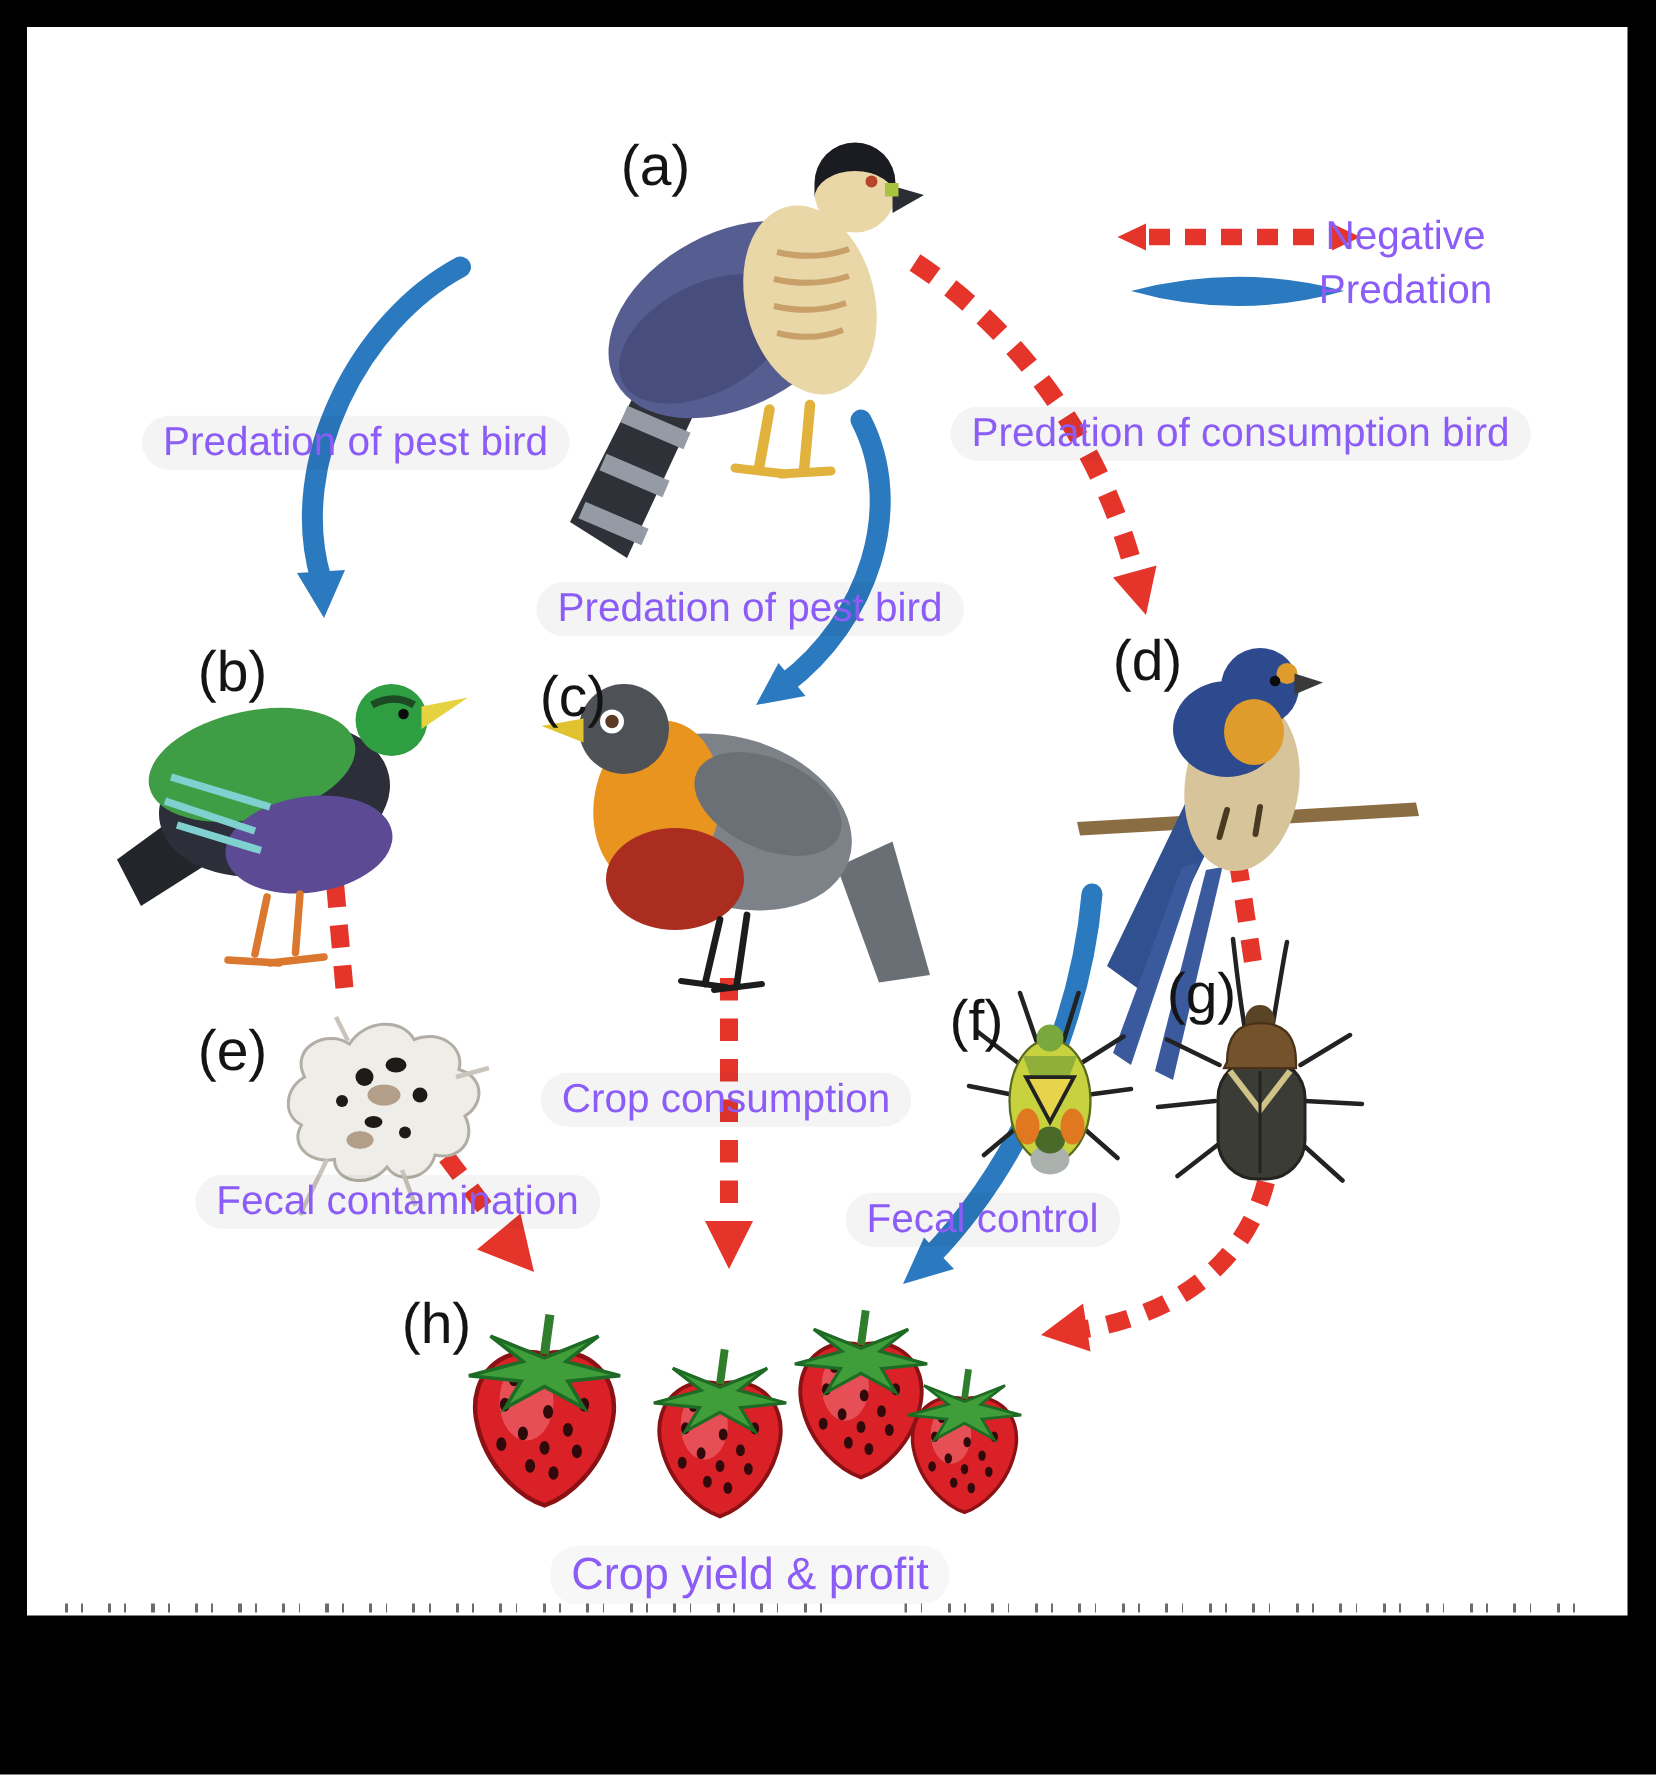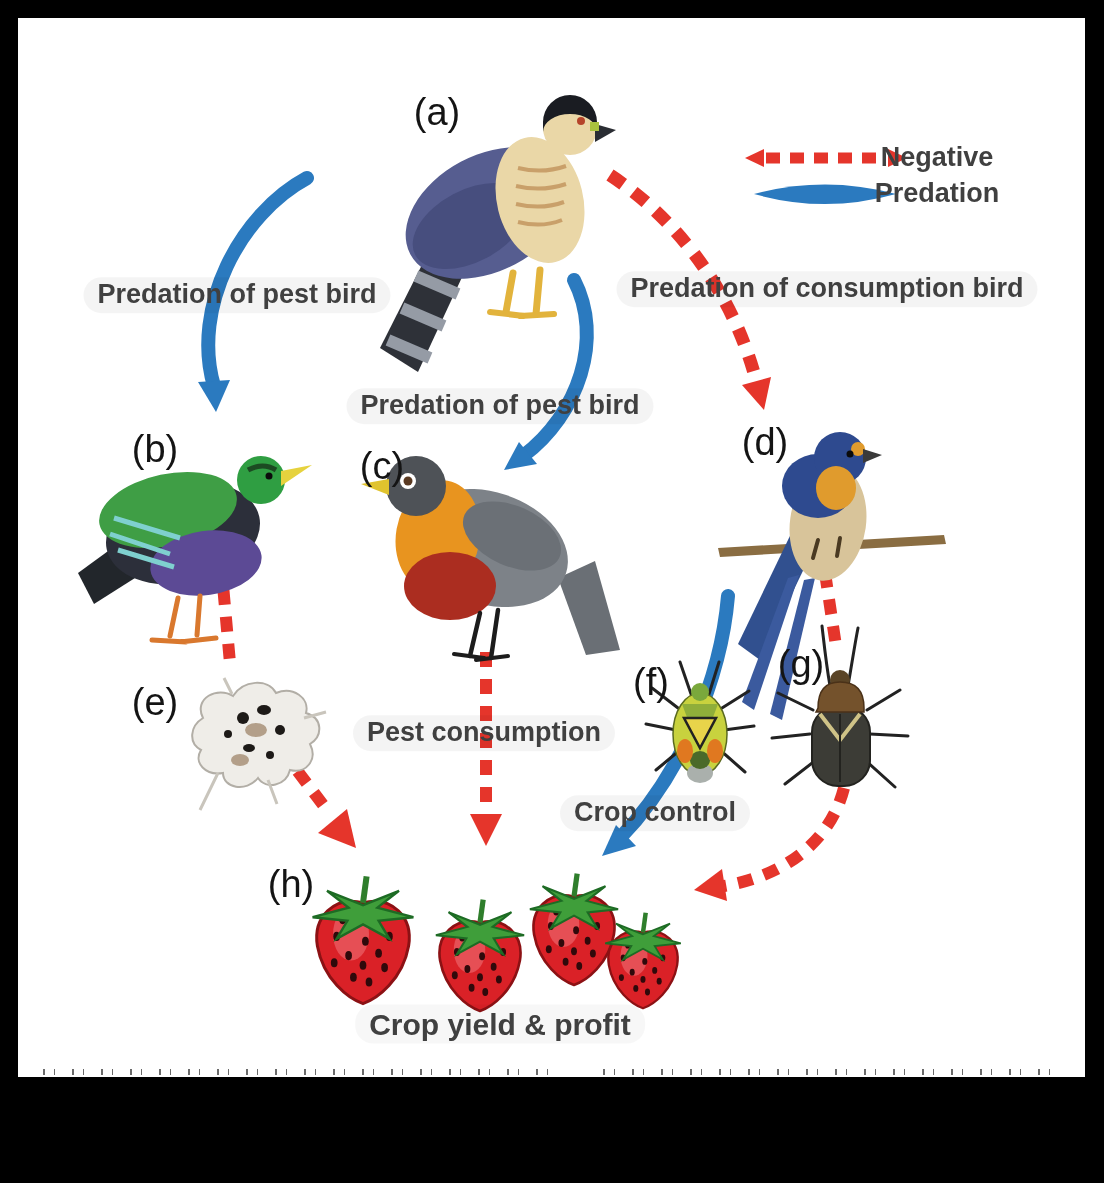--- a/index.html
+++ b/index.html
@@ -7,21 +7,21 @@
     width:1104px;height:1183px;position:relative;background:#000;
     font-family:"Liberation Sans",sans-serif;overflow:hidden;
   }
   #canvas{
     position:absolute;left:18px;top:18px;width:1067px;height:1059px;
     background:#ffffff;overflow:hidden;
   }
   #art{position:absolute;left:0;top:0;}
   .lbl{
     position:absolute;transform:translate(-50%,-50%);
-    font-weight:bold;font-size:27px;color:#404040;white-space:nowrap;
+    font-weight:normal;font-size:27px;color:#8b5cf6;white-space:nowrap;
     background:rgba(0,0,0,0.045);padding:3px 14px;border-radius:18px;
     line-height:1.1;
   }
   .tag{
     position:absolute;transform:translate(-50%,-50%);
     font-weight:400;font-size:38px;color:#141414;background:none;
     padding:0;white-space:nowrap;
   }
   .legend-lbl{background:none;padding:0;font-size:27px;}
   .footer-lbl{font-size:30px;background:rgba(0,0,0,0.03);}
@@ -227,23 +227,24 @@
   <div class="tag" style="left:364px;top:448px">(c)</div>
   <div class="tag" style="left:747px;top:424px">(d)</div>
   <div class="tag" style="left:137px;top:684px">(e)</div>
   <div class="tag" style="left:633px;top:664px">(f)</div>
   <div class="tag" style="left:783px;top:646px">(g)</div>
   <div class="tag" style="left:273px;top:866px">(h)</div>
 
   <div class="lbl" style="left:219px;top:277px">Predation of pest bird</div>
   <div class="lbl" style="left:809px;top:271px">Predation of consumption bird</div>
   <div class="lbl" style="left:482px;top:388px">Predation of pest bird</div>
-  <div class="lbl" style="left:466px;top:715px">Pest consumption</div>
-  <div class="lbl" style="left:637px;top:795px">Crop control</div>
-
-  <div class="lbl footer-lbl" style="left:482px;top:1006px">Crop yield &amp; profit</div>
+  <div class="lbl" style="left:247px;top:783px">Fecal contamination</div>
+  <div class="lbl" style="left:466px;top:715px">Crop consumption</div>
+  <div class="lbl" style="left:637px;top:795px">Fecal control</div>
+
+  <div class="lbl footer-lbl" style="left:482px;top:1032px">Crop yield &amp; profit</div>
 
   <div class="lbl legend-lbl" style="left:919px;top:140px">Negative</div>
   <div class="lbl legend-lbl" style="left:919px;top:176px">Predation</div>
 
   <div class="caption-remnant" style="left:25px;width:520px"></div>
   <div class="caption-remnant" style="left:585px;width:460px"></div>
 </div>
 
 </body></html>

